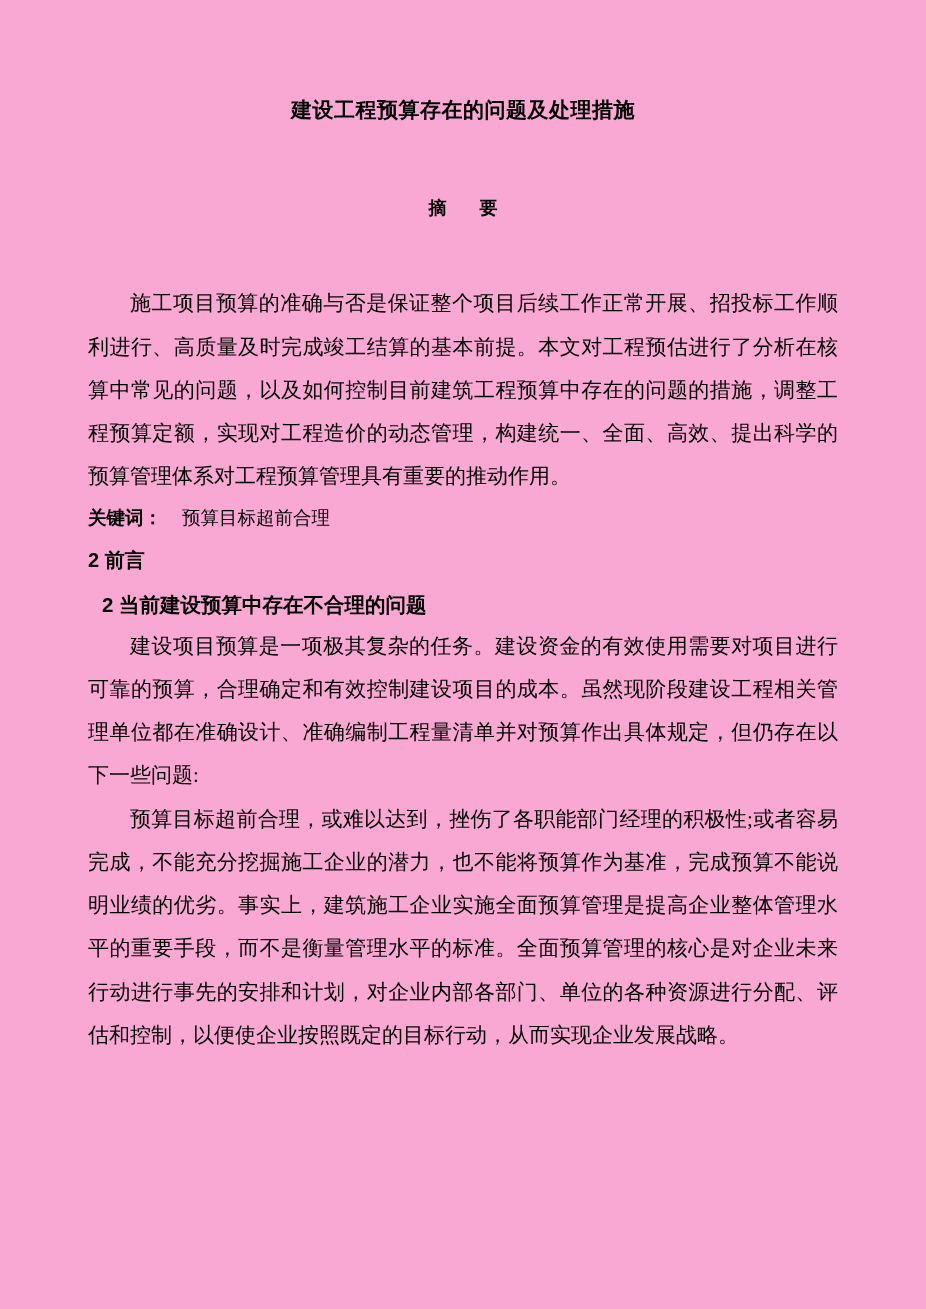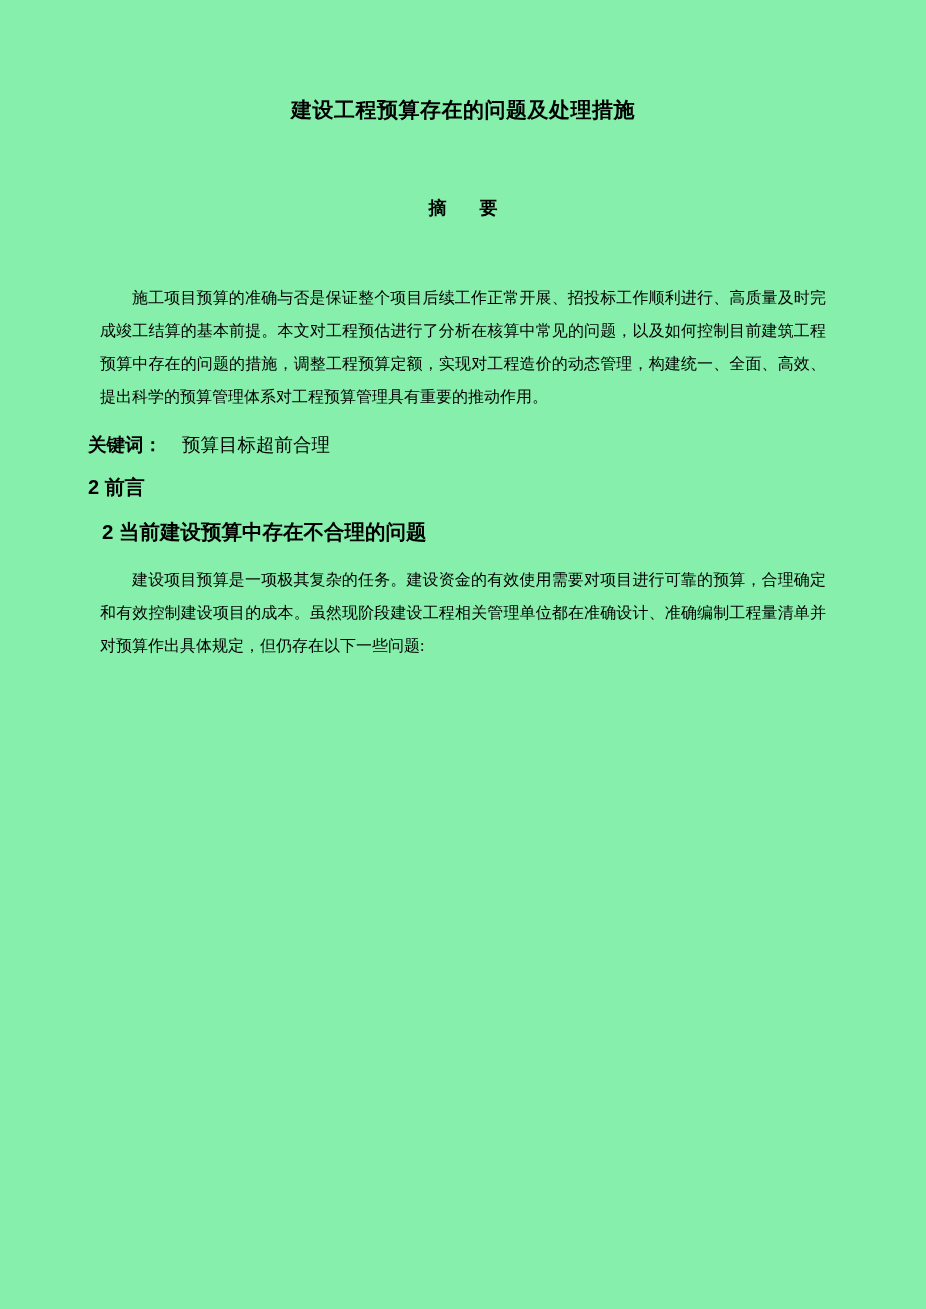--- a/index.html
+++ b/index.html
@@ -11,46 +11,46 @@
     width: 926px;
     min-height: 1309px;
     font-family: "Liberation Serif", "DejaVu Serif", serif;
     color: #000000;
   }
   .page {
     width: 926px;
     min-height: 1309px;
     box-sizing: border-box;
     padding: 95px 88px 40px 88px;
-    background: #86efac;
+    background: #f9a8d4;
   }
   .doc-title {
     font-family: "Liberation Sans", "DejaVu Sans", sans-serif;
     font-weight: bold;
     font-size: 21px;
     text-align: center;
     letter-spacing: 0.5px;
     margin: 0 0 0 0;
     line-height: 1.4;
   }
   .abstract-heading {
     font-family: "Liberation Sans", "DejaVu Sans", sans-serif;
     font-weight: bold;
     font-size: 18px;
     text-align: center;
     letter-spacing: 14px;
     margin: 72px 0 0 0;
     padding-left: 14px;
   }
   .body-para {
-    font-size: 16px;
+    font-size: 21px;
     line-height: 2.06;
     text-align: justify;
     text-justify: inter-ideograph;
-    margin: 12px;
+    margin: 0;
   }
   .first-para {
     margin-top: 62px;
     text-indent: 2em;
   }
   .indent {
     text-indent: 2em;
   }
   .keywords-line {
     font-size: 18.5px;
@@ -99,14 +99,15 @@
 
   <p class="keywords-line">
     <span class="keywords-label">关键词：</span><span class="keywords-value">预算目标超前合理</span>
   </p>
 
   <h2 class="h1">2 前言</h2>
 
   <h2 class="h1-wide">2 当前建设预算中存在不合理的问题</h2>
   <p class="body-para indent">建设项目预算是一项极其复杂的任务。建设资金的有效使用需要对项目进行可靠的预算，合理确定和有效控制建设项目的成本。虽然现阶段建设工程相关管理单位都在准确设计、准确编制工程量清单并对预算作出具体规定，但仍存在以下一些问题:</p>
 
+  <p class="body-para indent">预算目标超前合理，或难以达到，挫伤了各职能部门经理的积极性;或者容易完成，不能充分挖掘施工企业的潜力，也不能将预算作为基准，完成预算不能说明业绩的优劣。事实上，建筑施工企业实施全面预算管理是提高企业整体管理水平的重要手段，而不是衡量管理水平的标准。全面预算管理的核心是对企业未来行动进行事先的安排和计划，对企业内部各部门、单位的各种资源进行分配、评估和控制，以便使企业按照既定的目标行动，从而实现企业发展战略。</p>
 
 </div>
 
 </body></html>

